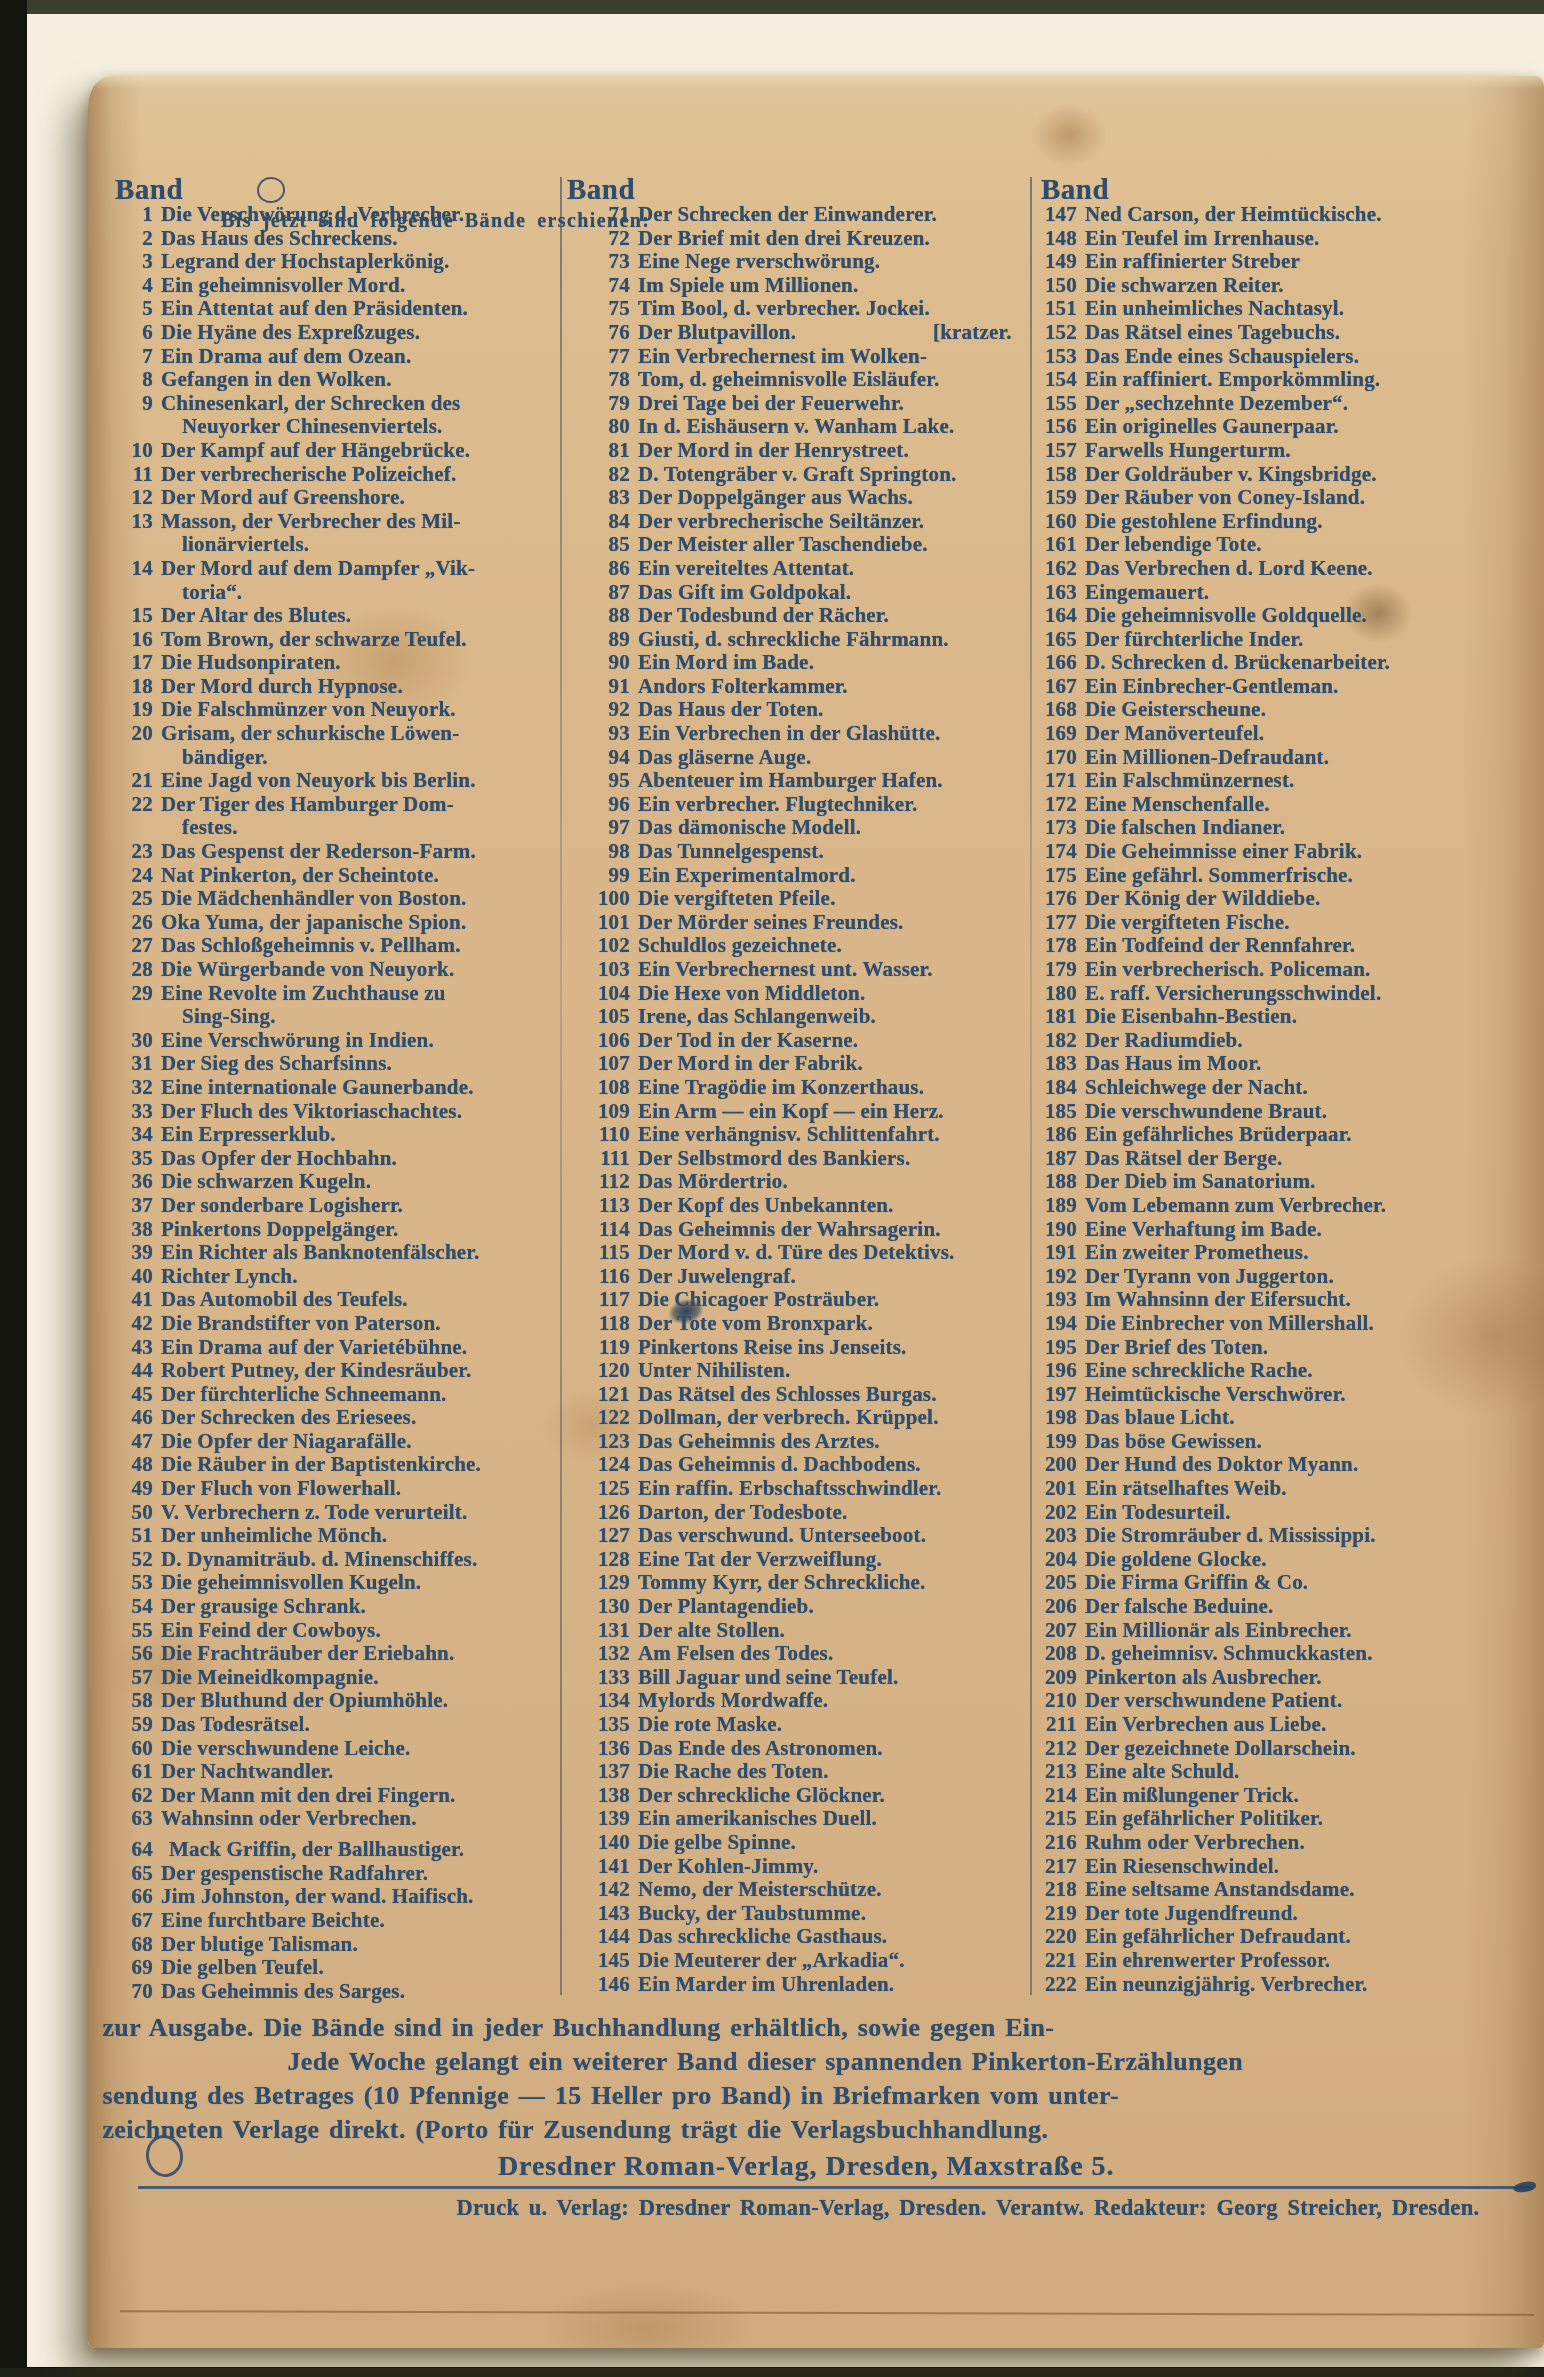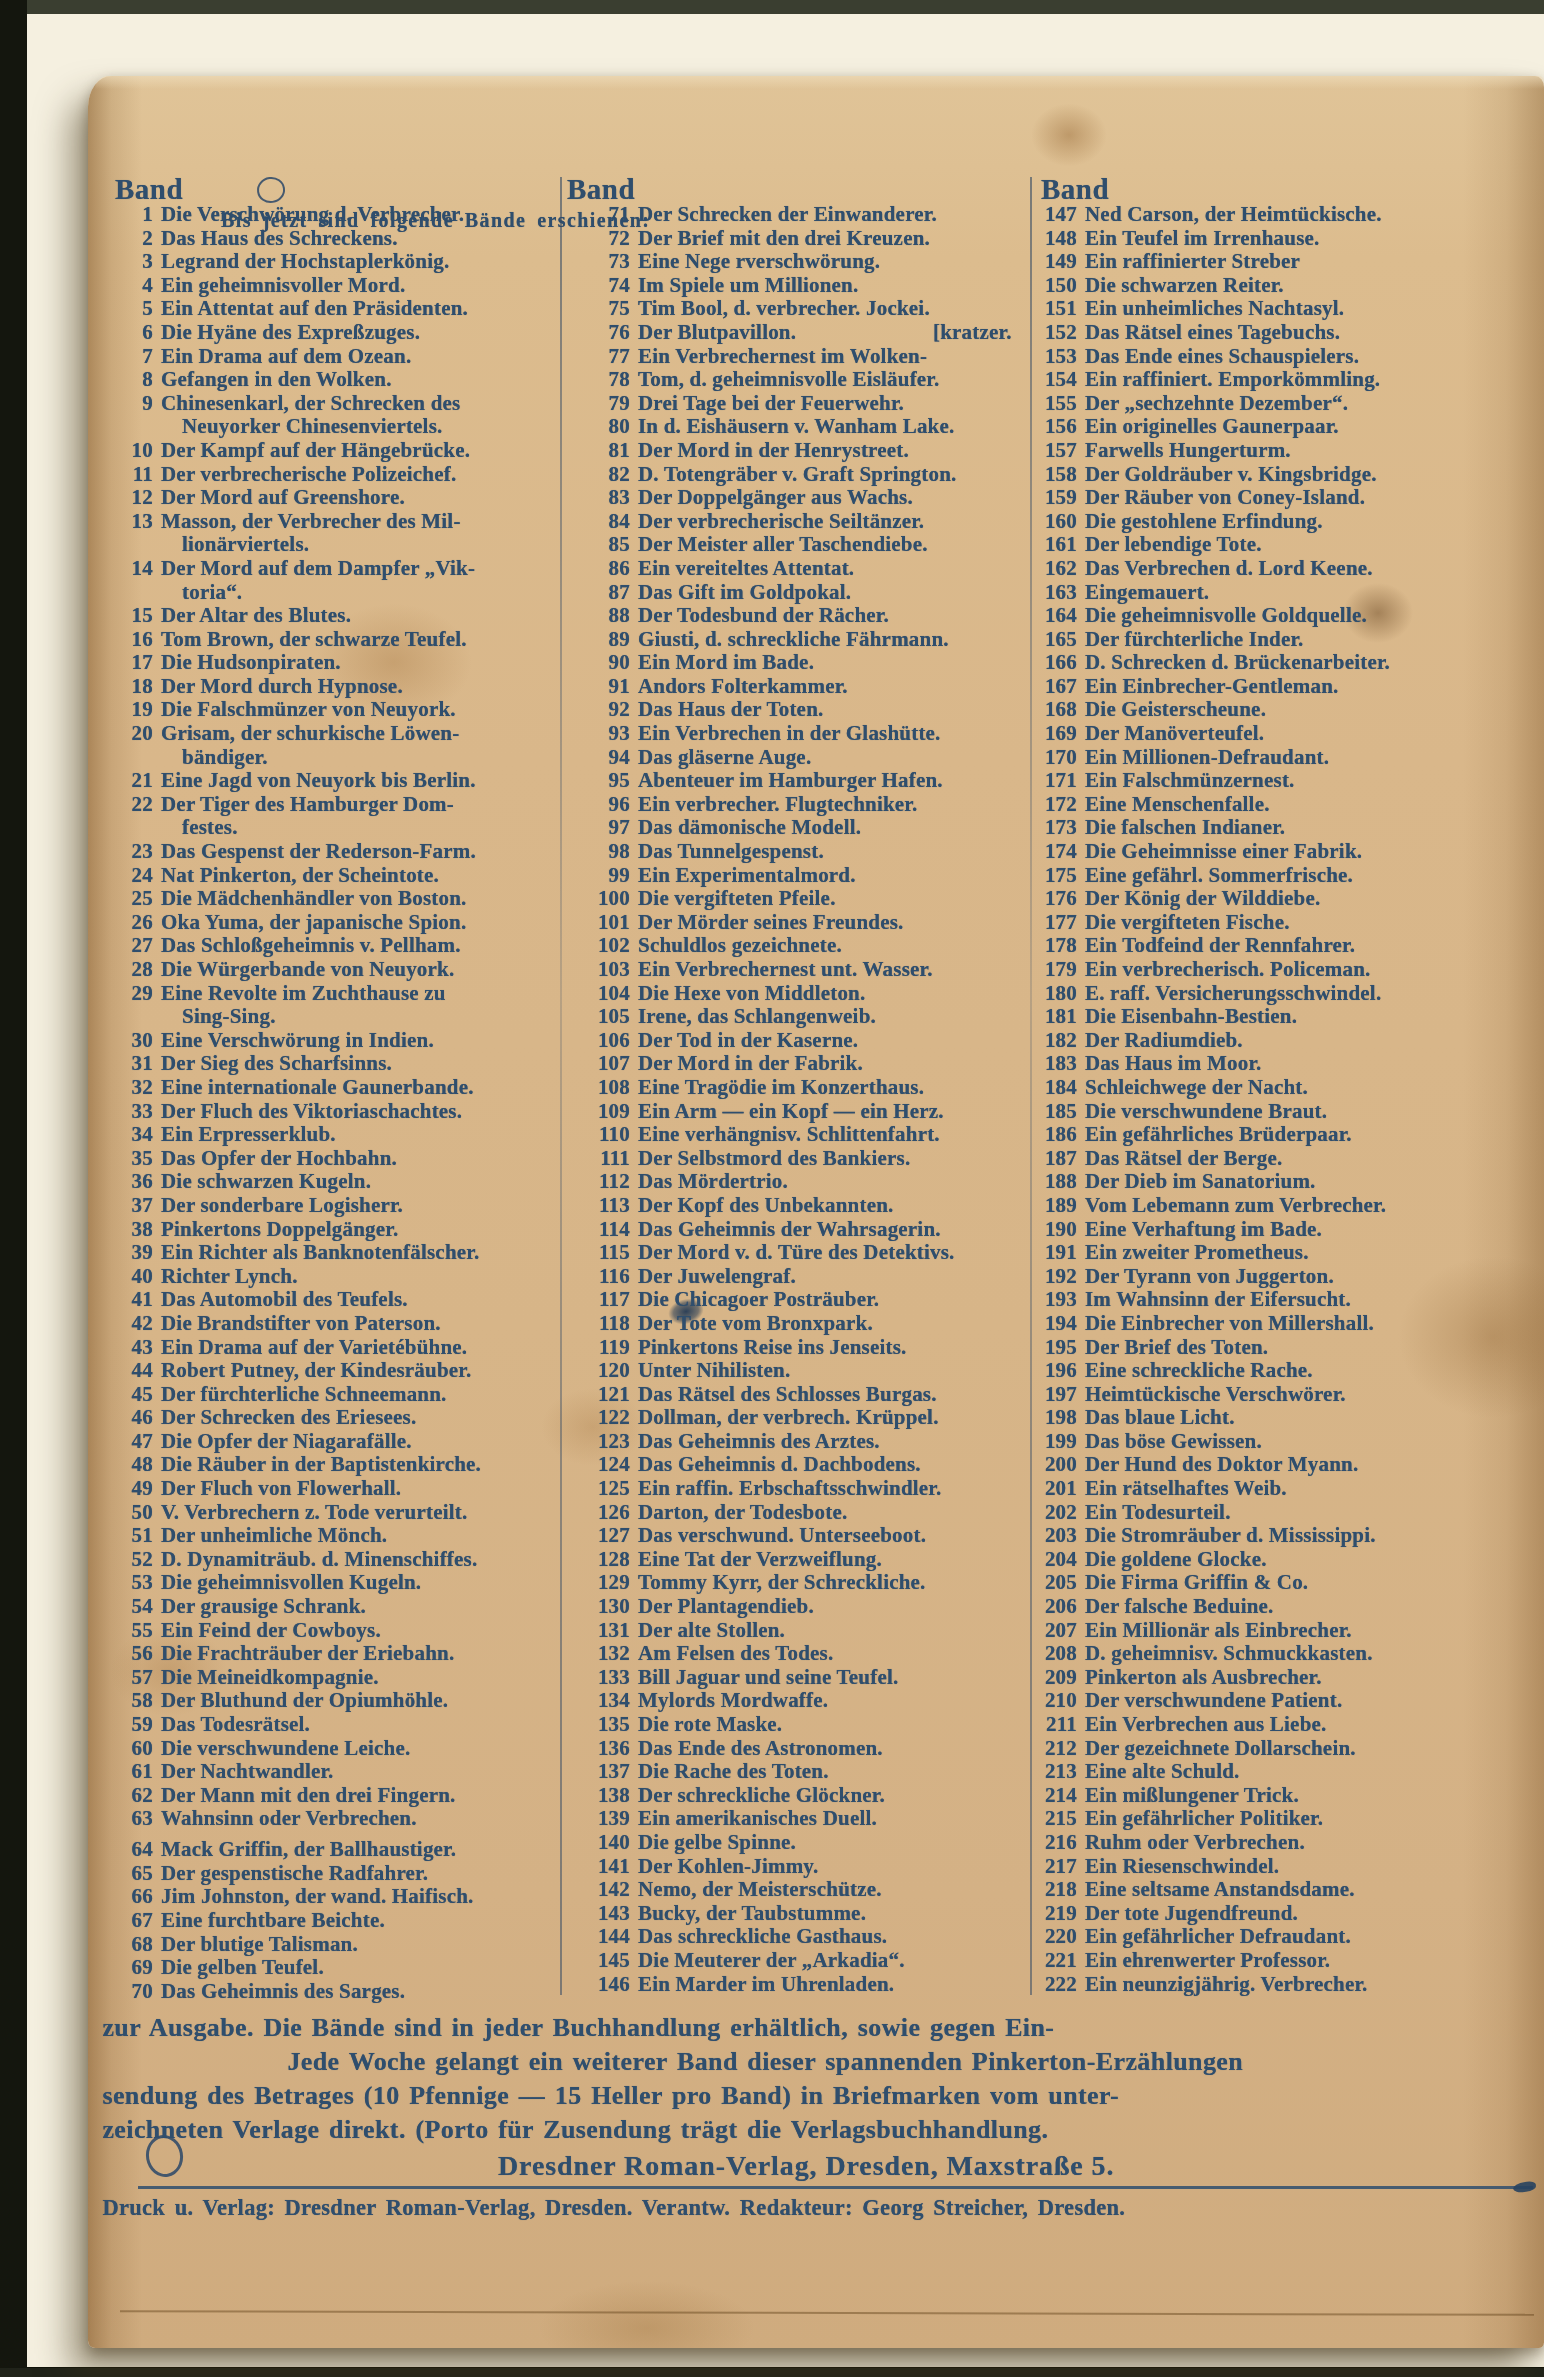--- a/index.html
+++ b/index.html
@@ -33,42 +33,42 @@
         letter-spacing:1.4px;word-spacing:4.5px;}
   .col{position:absolute;top:97px;}
   .col .band{font-size:29px;font-weight:700;letter-spacing:0.5px;height:29px;}
   .entries{margin:0;}
   .row{display:flex;align-items:baseline;height:23.6px;white-space:nowrap;
         font-size:21px;font-weight:700;letter-spacing:0.2px;}
   .row .num{flex:0 0 auto;text-align:right;font-weight:700;}
   .row .tt{margin-left:8px;}
   .row .tr-right{margin-left:auto;padding-right:5.4px;}
   .row.cont{padding-left:67px;}
-  .row.gap{margin-top:7.2px;}
+  .row.gap{margin-top:7.2px;gap:8px;}
   #col-1{left:27px;width:474px;}
   #col-1 .num{width:38px;}
   #col-2{left:479px;width:450px;}
   #col-2 .num{width:63px;}
   #col-3{left:953px;width:492px;}
   #col-3 .num{width:36px;}
   .divider{position:absolute;top:101px;width:1.8px;height:1818px;
         background:linear-gradient(180deg, rgba(52,74,100,.60) 0%, rgba(52,74,100,.20) 45%,
                    rgba(52,74,100,.45) 70%, rgba(52,74,100,.55) 100%);}
   #divider-1{left:472px;}
   #divider-2{left:942px;}
   .footer{position:absolute;left:14.4px;top:1937px;width:1377px;}
   .fline{font-size:26px;font-weight:700;letter-spacing:0.4px;word-spacing:2.7px;
         height:34px;white-space:nowrap;}
   .fline.indent{text-indent:185px;}
   .publisher{position:absolute;left:410px;top:2074px;font-size:28px;font-weight:700;
         letter-spacing:0.9px;white-space:nowrap;}
   .rule{position:absolute;left:50px;top:2110px;width:1395px;height:2.7px;background:rgba(47,78,109,.85);}
   .rule::after{content:"";position:absolute;right:-3.6px;top:-4.5px;width:23.4px;height:10px;
         background:rgba(40,66,95,.9);border-radius:60% 40% 50% 50%;transform:rotate(-8deg);}
-  .imprint{position:absolute;left:14.4px;top:2119px;width:1377px;text-align:left;
+  .imprint{position:absolute;left:14.4px;top:2119px;width:1377px;text-align:right;
         font-size:22.5px;font-weight:700;letter-spacing:0.3px;word-spacing:3.6px;white-space:nowrap;}
   .circle-mark{position:absolute;border:2.7px solid rgba(44,72,104,.85);border-radius:50%;}
   #mark-band{left:169px;top:101px;width:24px;height:21.6px;transform:rotate(-8deg);}
   #mark-footer{left:58px;top:2059px;width:31px;height:36px;transform:rotate(-10deg);
         border-width:3.6px;}
   .ink-blot{position:absolute;left:580px;top:1223px;width:36px;height:25px;
         background:radial-gradient(closest-side, rgba(35,58,85,.95), rgba(35,58,85,.55) 70%, rgba(35,58,85,0));
         border-radius:46% 60% 55% 45%;transform:rotate(-14deg);}
 </style>
 </head>

